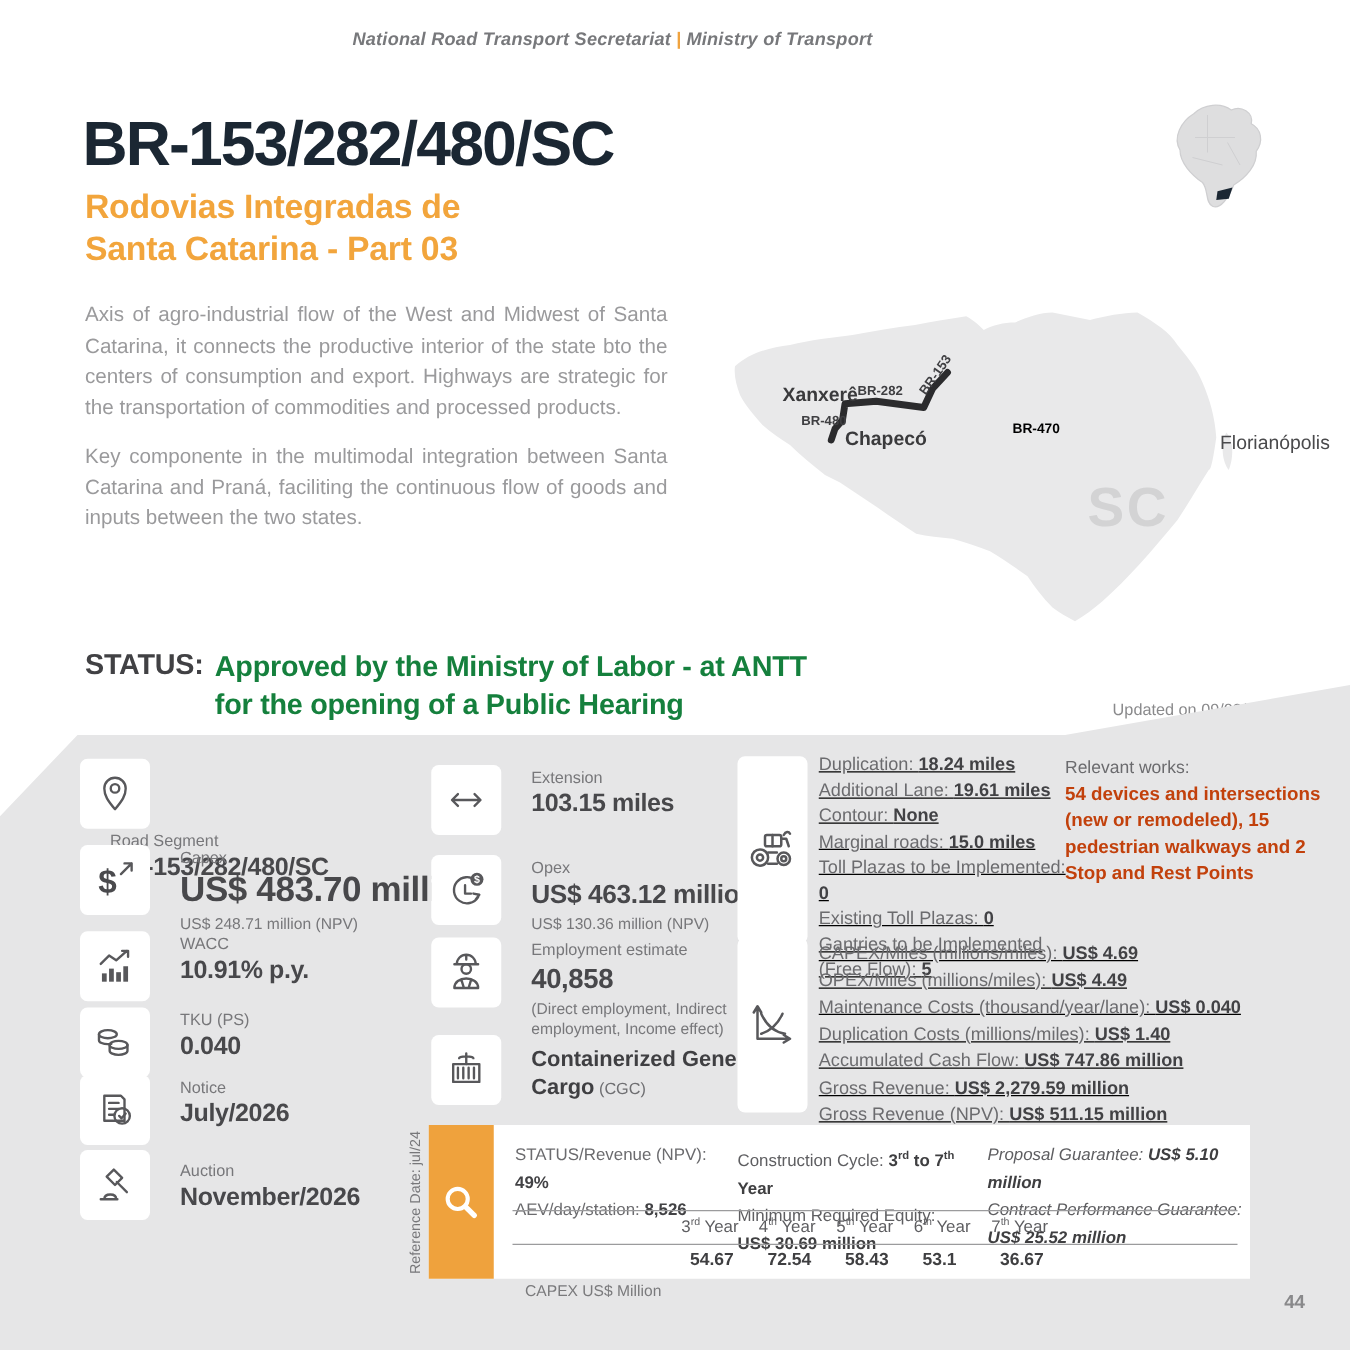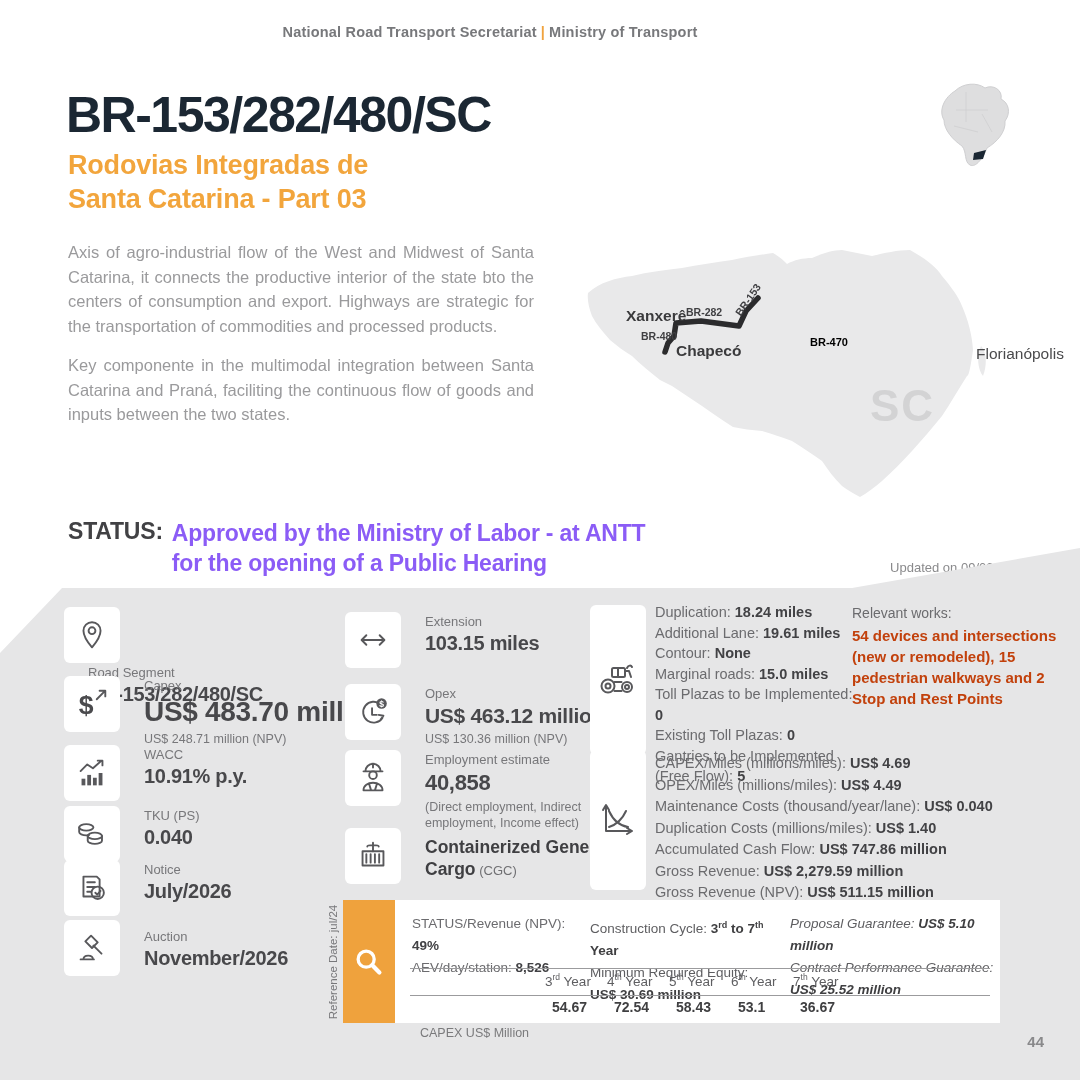--- a/index.html
+++ b/index.html
@@ -7,21 +7,21 @@
     width:1080px;height:1080px;position:relative;overflow:hidden;
     background:#ffffff;
     font-family:"Liberation Sans", sans-serif;
     -webkit-font-smoothing:antialiased;
   }
   .abs{position:absolute;}
 
   
   .top-header{
     position:absolute;top:24px;left:0;width:980px;text-align:center;
-    font-size:14.5px;font-weight:bold;color:#77787B;letter-spacing:.2px;
+    font-size:14.5px;font-weight:bold;color:#77787B;letter-spacing:.2px;font-style:italic;
   }
   .top-header .sep{color:#F0A33F;font-weight:bold;padding:0 4px;}
 
   
   .hero-title{
     position:absolute;left:66px;top:86px;
     font-size:50px;font-weight:bold;color:#1B2733;letter-spacing:-1.5px;
   }
   .hero-subtitle{
     position:absolute;left:68px;top:148px;
@@ -32,21 +32,21 @@
     font-size:16.5px;line-height:24.5px;color:#9A9A9C;text-align:justify;
   }
   .body-copy p{margin:0 0 15px 0;}
 
   
   .status{
     position:absolute;left:68px;top:518px;display:flex;align-items:flex-start;
     font-size:23px;font-weight:bold;letter-spacing:-.2px;
   }
   .status-label{color:#414144;}
-  .status-lines{color:#8b5cf6;margin-left:9px;line-height:30px;}
+  .status-lines{color:#15803d;margin-left:9px;line-height:30px;}
   .updated{
     position:absolute;right:54px;top:560px;font-size:13px;color:#8A8A8C;
   }
 
   
   .panel-bg{
     position:absolute;left:0;top:545px;width:1080px;height:535px;
     background:#E6E6E7;
     clip-path:polygon(0 108px,62px 43px,852px 43px,1080px 3px,1080px 535px,0 535px);
   }
@@ -59,21 +59,21 @@
   .icon-box.tall1{height:150px;}
   .icon-box.tall2{height:140px;}
   .stat{position:absolute;display:flex;}
   .stat-text{margin-left:24px;padding-top:2px;}
   .stat-label{font-size:13px;color:#77777A;margin-bottom:3px;}
   .stat-value{font-size:20px;font-weight:bold;color:#48484B;letter-spacing:-.3px;}
   .stat-sub{font-size:12.5px;color:#77777A;margin-top:3px;line-height:16px;}
   .cargo-value{font-size:17.5px;font-weight:bold;color:#3F3F42;line-height:22px;width:200px;}
   .cargo-suffix{font-size:13px;font-weight:normal;color:#6F6F72;}
 
-  .kv-list{position:absolute;}
+  .kv-list{position:absolute;text-decoration:underline;}
   .kv{font-size:14.5px;line-height:20.5px;color:#6B6B6E;}
   .kv-v{font-weight:bold;color:#424245;}
   .kv-list.finance .kv{line-height:21.5px;}
 
   .relevant{position:absolute;width:218px;}
   .relevant-label{font-size:14px;color:#6B6B6E;line-height:20px;}
   .relevant-text{font-size:15px;font-weight:bold;color:#c2410c;line-height:21px;margin-top:2px;}
 
   
   .footer-card{

